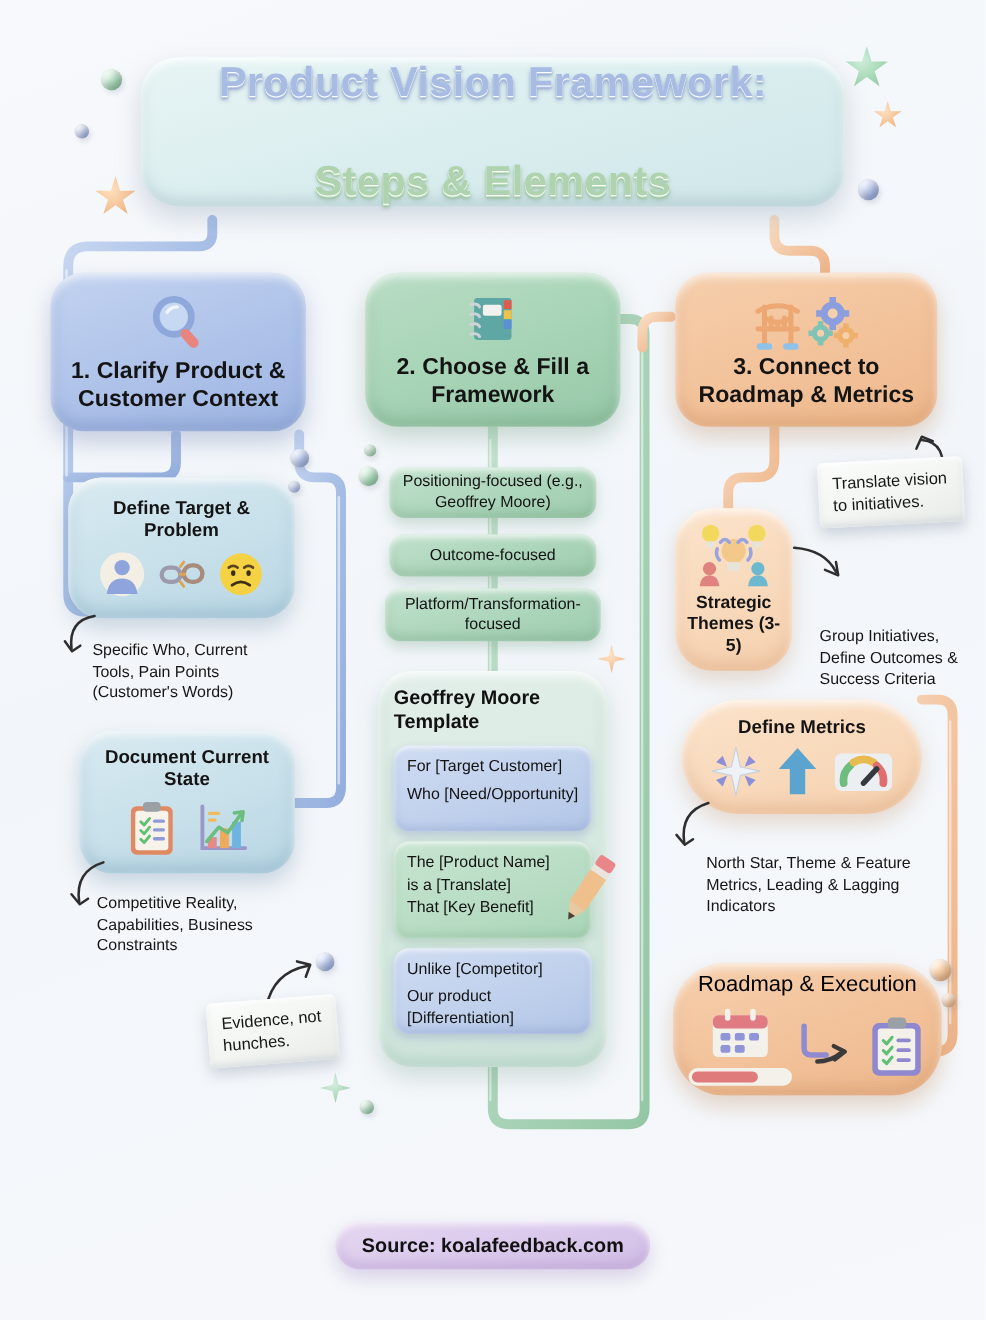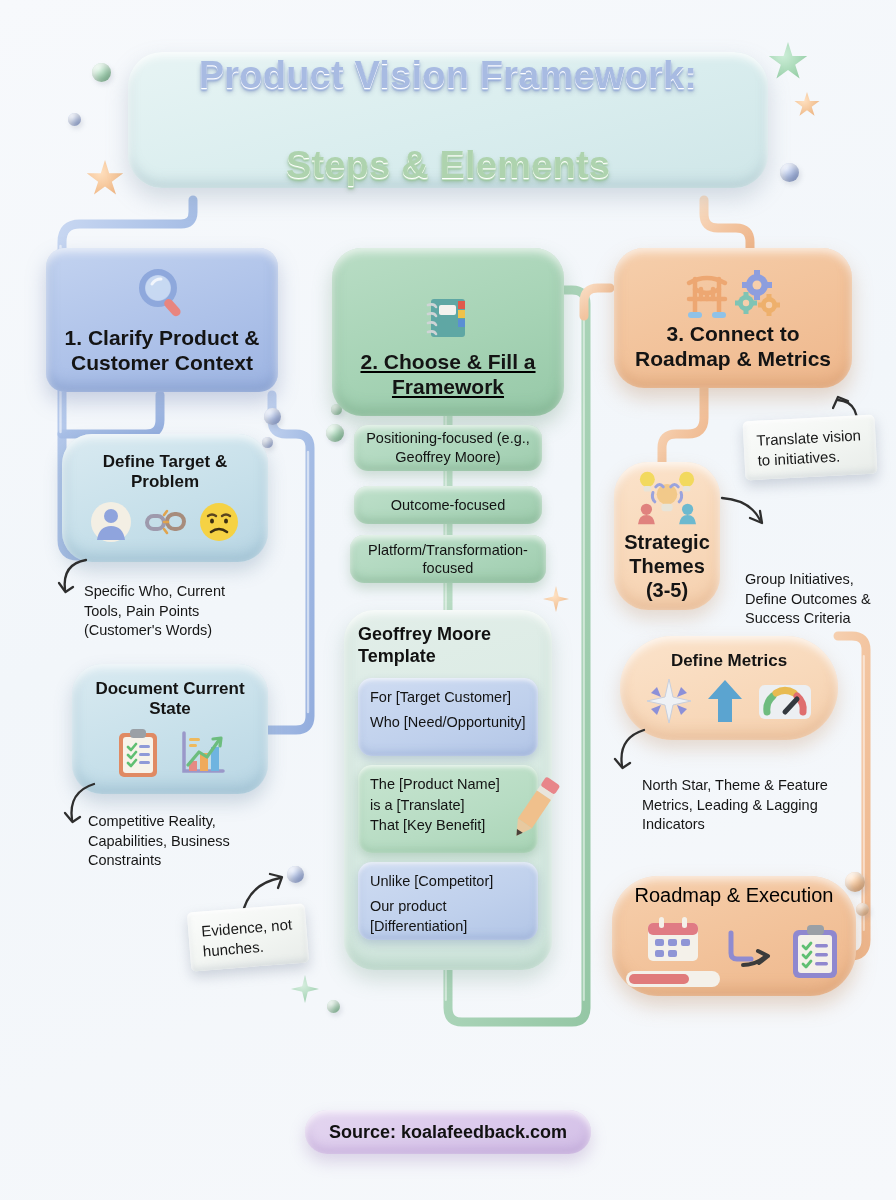--- a/index.html
+++ b/index.html
@@ -79,21 +79,20 @@
     text-align: center; padding: 10px 12px;
   }
   .sub-card .st { font-size: 17px; font-weight: 800; color: #141414; line-height: 1.2; }
 
   
   .c-blue {
     background: linear-gradient(160deg, #c3d3f0 0%, #aec2e9 55%, #9db4e2 100%);
     box-shadow: 0 10px 20px rgba(110,130,175,0.34),
                 inset 0 4px 8px rgba(255,255,255,0.70),
                 inset 0 -8px 14px rgba(110,135,185,0.42);
-    border-radius: 19px;
   }
   .c-blue-lt {
     background: linear-gradient(160deg, #d9eaf1 0%, #c7e0ea 55%, #b9d6e4 100%);
     box-shadow: 0 9px 18px rgba(110,140,165,0.30),
                 inset 0 4px 8px rgba(255,255,255,0.80),
                 inset 0 -8px 14px rgba(115,155,180,0.36);
   }
   .c-green {
     background: linear-gradient(160deg, #b9ddc5 0%, #a6d3b5 55%, #96c8a7 100%);
     box-shadow: 0 10px 20px rgba(105,150,120,0.32),
@@ -318,21 +317,21 @@
       </svg>
     </div>
   </div>
 
   <svg class="arrow-svg" style="left:58px; top:780px;" width="50" height="56" viewBox="0 0 50 56">
     <path d="M36,4 Q10,12 14,40" fill="none" stroke="#2e2e2e" stroke-width="2.3" stroke-linecap="round"></path>
     <path d="M7,33 L14.5,42 L22,37" fill="none" stroke="#2e2e2e" stroke-width="2.3" stroke-linecap="round" stroke-linejoin="round"></path>
   </svg>
   <div class="anno" style="left:88px; top:812px; width:178px;">Competitive Reality, Capabilities, Business Constraints</div>
 
-  <div class="card c-green head-card" style="left:332px; top:248px; width:232px; height:168px;text-decoration:underline;">
+  <div class="card c-green head-card" style="left:332px; top:248px; width:232px; height:140px;">
     <svg width="56" height="56" viewBox="0 0 56 56" style="margin-bottom:2px;">
       <rect x="11" y="8" width="34" height="38" rx="3" fill="#5fa7a4"></rect>
       <rect x="38" y="10" width="7" height="8" fill="#e05b4c"></rect>
       <rect x="38" y="19" width="7" height="8" fill="#f0c24a"></rect>
       <rect x="38" y="28" width="7" height="8" fill="#5b8fd4"></rect>
       <rect x="19" y="14" width="17" height="10" rx="2" fill="#f3f2ee"></rect>
       <g stroke="#cfd4d6" stroke-width="2.6" fill="none" stroke-linecap="round">
         <path d="M8,14 q6,-2 8,2"></path>
           <path d="M8,23 q6,-2 8,2"></path>
         <path d="M8,32 q6,-2 8,2"></path>
@@ -460,21 +459,21 @@
         <path d="M22,24 Q20,30 24,34"></path>
           <path d="M52,24 Q54,30 50,34"></path>
       </g>
       <g>
         <circle cx="15" cy="42" r="6" fill="#e0827e"></circle>
         <path d="M6,58 Q7,48 15,48 Q23,48 24,58 Z" fill="#e0827e"></path>
         <circle cx="59" cy="42" r="6" fill="#6cb9cf"></circle>
         <path d="M50,58 Q51,48 59,48 Q67,48 68,58 Z" fill="#6cb9cf"></path>
       </g>
     </svg>
-    <div class="st" style="margin-top:2px; font-size:20px;text-align:center;">Strategic Themes (3-5)</div>
+    <div class="st" style="margin-top:2px; font-size:16px;text-align:center;">Strategic Themes (3-5)</div>
   </div>
 
   <svg class="arrow-svg" style="left:718px; top:490px;" width="52" height="46" viewBox="0 0 52 46">
     <path d="M4,8 Q32,10 42,30" fill="none" stroke="#2e2e2e" stroke-width="2.3" stroke-linecap="round"></path>
     <path d="M32,28 L44,33 L42,21" fill="none" stroke="#2e2e2e" stroke-width="2.3" stroke-linecap="round" stroke-linejoin="round"></path>
   </svg>
   <div class="anno" style="left:745px; top:532px; width:140px;margin-top:38px;">Group Initiatives, Define Outcomes &amp; Success Criteria</div>
 
   <div class="card c-orange-lt sub-card" style="left:620px; top:636px; width:218px; height:104px; border-radius:52px; padding:6px 10px;">
     <div class="st">Define Metrics</div>

